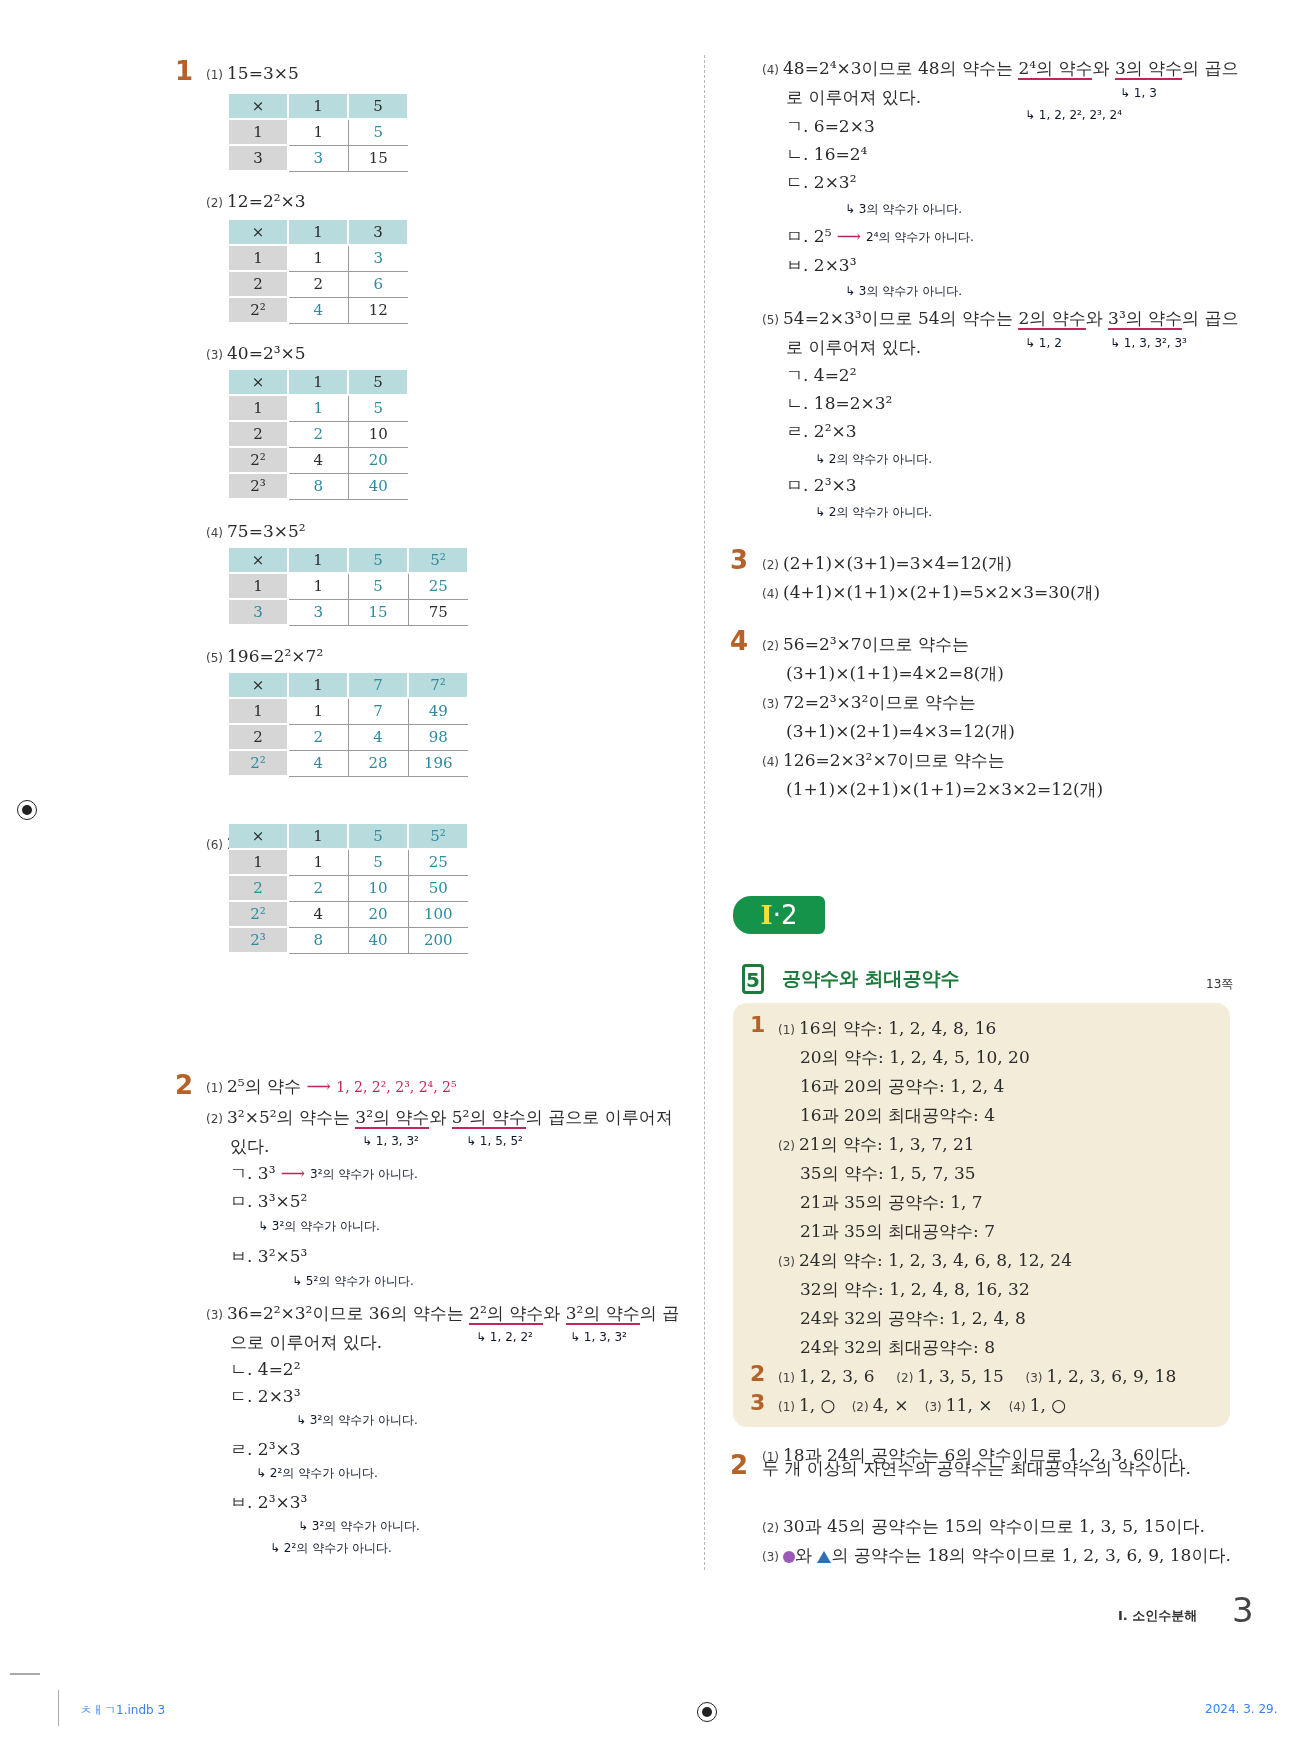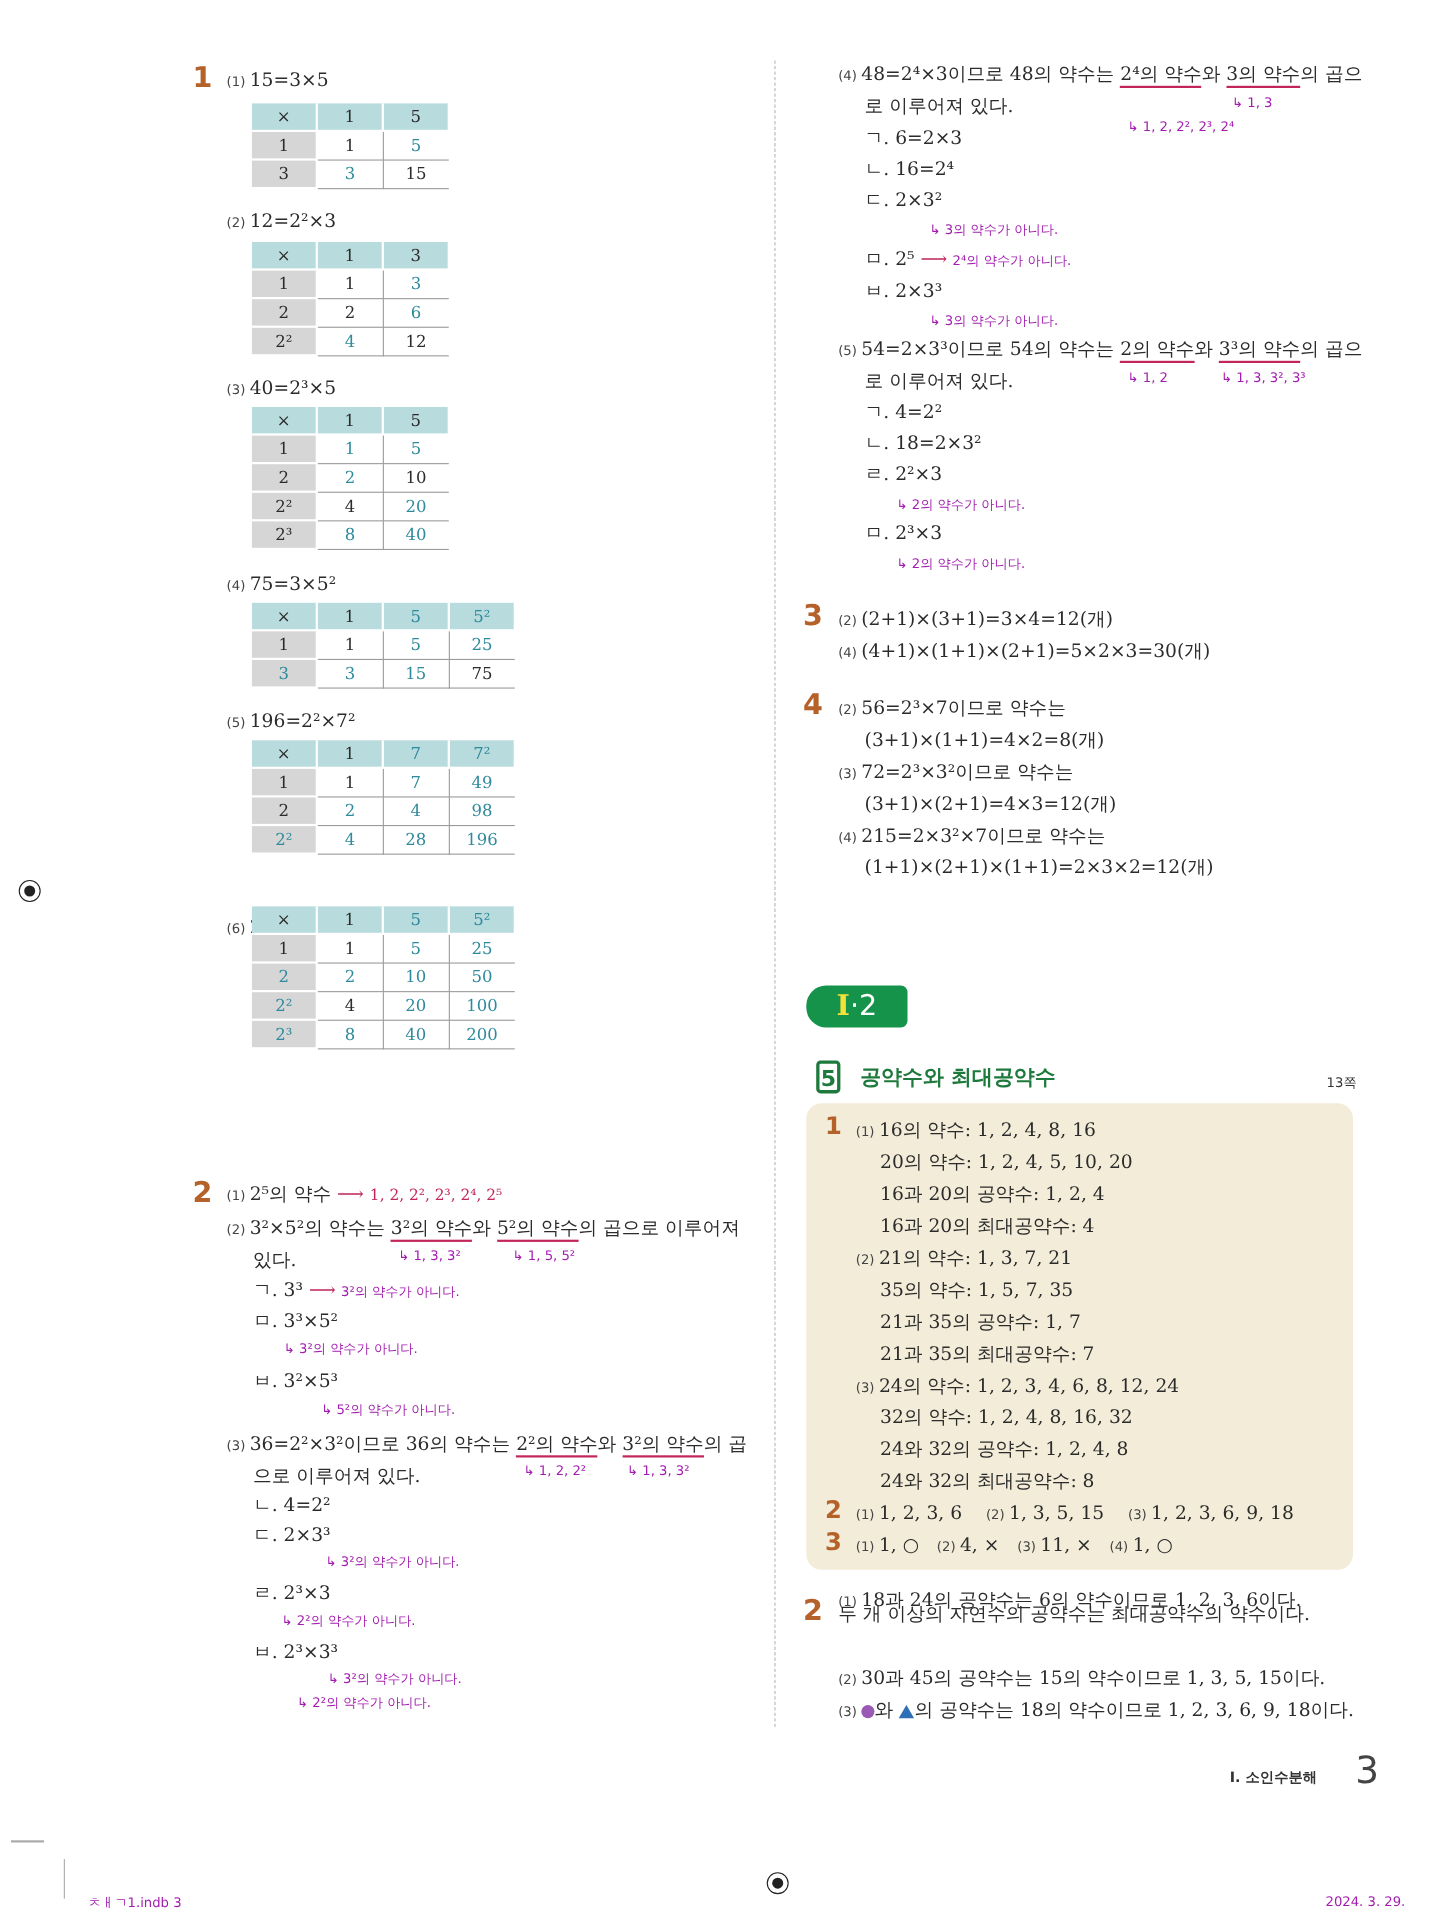--- a/index.html
+++ b/index.html
@@ -2,41 +2,41 @@
 <html><head>
 <meta charset="utf-8">
 <style>
   html, body { margin:0; padding:0; }
   body { width:1299px; height:1754px; background:#ffffff; position:relative; overflow:hidden;
          font-family:"DejaVu Serif","Liberation Serif",serif; color:#2b2b2b; }
   .abs { position:absolute; }
   .qnum { position:absolute; font-family:"DejaVu Sans","Liberation Sans",sans-serif; font-weight:bold; font-size:26px; color:#b5622a; }
   .line { position:absolute; font-size:17px; white-space:nowrap; line-height:22px; }
   .sub { font-size:12px; color:#444; margin-right:4px; font-family:"DejaVu Sans","Liberation Sans",sans-serif; }
-  .note { position:absolute; font-size:12px; color:#a21caf; white-space:nowrap; font-family:"DejaVu Sans","Liberation Sans",sans-serif; }
+  .note { position:absolute; font-size:12px; color:#0f172a; white-space:nowrap; font-family:"DejaVu Sans","Liberation Sans",sans-serif; }
   .red { color:#c2255c; }
   .ul { border-bottom:2px solid #c2255c; }
   table.mt { position:absolute; border-collapse:collapse; font-size:15px; }
   table.mt td { width:58px; height:24px; text-align:center; border-right:1px solid #9a9a9a; border-bottom:1px solid #9a9a9a; padding:0; }
   table.mt tr.hd td { background:#b8dbdd; border-bottom:2px solid #fff; border-right:2px solid #fff; }
   table.mt td.rh { background:#d6d6d6; border-right:2px solid #fff; border-bottom:2px solid #fff; }
   table.mt td:last-child { border-right:none; }
   .teal { color:#2e8a9c; }
   .divider { position:absolute; left:704px; top:55px; height:1515px; border-left:1px dashed #b5b5b5; }
   .sec-head { position:absolute; left:733px; top:896px; width:500px; height:40px; }
   .sec-badge { position:absolute; left:0; top:0; width:92px; height:38px; background:#15934a; border-radius:18px 6px 6px 18px; color:#fff; font-family:"DejaVu Sans","Liberation Sans",sans-serif; font-size:26px; line-height:38px; text-align:center; }
   .sec-badge .roman { color:#f3e13a; font-family:"DejaVu Serif",serif; font-weight:bold; }
   .sec-title { position:absolute; left:102px; top:2px; width:390px; height:34px; border-bottom:2px solid #15934a; border-right:2px solid #15934a; border-radius:0 0 18px 0; font-family:"DejaVu Sans","Liberation Sans",sans-serif; font-weight:bold; font-size:23px; line-height:34px; color:#1a1a1a; padding-left:4px; }
   .sub-head { position:absolute; left:740px; top:966px; font-family:"DejaVu Sans","Liberation Sans",sans-serif; font-weight:bold; font-size:19px; color:#1e7a3c; }
   .sub-icon { position:absolute; left:742px; top:964px; width:22px; height:30px; border:3px solid #1e7a3c; border-radius:4px; color:#1e7a3c; font-weight:bold; font-size:20px; line-height:26px; text-align:center; font-family:"DejaVu Sans",sans-serif; box-sizing:border-box; }
   .page-ref { position:absolute; left:1206px; top:976px; font-size:12px; font-family:"DejaVu Sans","Liberation Sans",sans-serif; color:#333; }
   .beige { position:absolute; left:733px; top:1003px; width:497px; height:424px; background:#f2ecd9; border-radius:14px; }
   .footer-sec { position:absolute; left:1118px; top:1607px; font-size:13px; font-family:"DejaVu Sans","Liberation Sans",sans-serif; font-weight:bold; color:#333; }
   .page-num { position:absolute; left:1232px; top:1590px; font-size:34px; font-family:"DejaVu Sans","Liberation Sans",sans-serif; color:#444; }
-  .slug { position:absolute; font-size:12px; font-family:"DejaVu Sans","Liberation Sans",sans-serif; color:#a21caf;margin-top:20px; }
+  .slug { position:absolute; font-size:12px; font-family:"DejaVu Sans","Liberation Sans",sans-serif; color:#3b82f6; }
   .reg { position:absolute; width:20px; height:20px; border-radius:50%; border:1px solid #222; box-sizing:border-box; }
   .reg:before { content:""; position:absolute; left:4px; top:4px; width:10px; height:10px; border-radius:50%; background:#222; }
   .dot-purple { display:inline-block; width:12px; height:12px; border-radius:50%; background:#9b59b6; vertical-align:middle; }
   .tri-blue { display:inline-block; width:0; height:0; border-left:7px solid transparent; border-right:7px solid transparent; border-bottom:12px solid #2f6fb5; vertical-align:middle; }
 </style>
 </head>
 <body>
 
 <div class="qnum" style="left:175px;top:56px;">1</div>
 
@@ -267,21 +267,21 @@
 
 <div class="qnum" style="left:730px;top:545px;">3</div>
 <div class="line" style="left:762px;top:552px;"><span class="sub">(2)</span><span>(2+1)×(3+1)=3×4=12(개)</span></div>
 <div class="line" style="left:762px;top:581px;"><span class="sub">(4)</span><span>(4+1)×(1+1)×(2+1)=5×2×3=30(개)</span></div>
 
 <div class="qnum" style="left:730px;top:626px;">4</div>
 <div class="line" style="left:762px;top:633px;"><span class="sub">(2)</span><span>56=2³×7이므로 약수는</span></div>
 <div class="line" style="left:786px;top:662px;">(3+1)×(1+1)=4×2=8(개)</div>
 <div class="line" style="left:762px;top:691px;"><span class="sub">(3)</span><span>72=2³×3²이므로 약수는</span></div>
 <div class="line" style="left:786px;top:720px;">(3+1)×(2+1)=4×3=12(개)</div>
-<div class="line" style="left:762px;top:749px;"><span class="sub">(4)</span><span>215=2×3²×7이므로 약수는</span></div>
+<div class="line" style="left:762px;top:749px;"><span class="sub">(4)</span><span>126=2×3²×7이므로 약수는</span></div>
 <div class="line" style="left:786px;top:778px;">(1+1)×(2+1)×(1+1)=2×3×2=12(개)</div>
 
 <div class="sec-head">
   <div class="sec-badge"><span class="roman">I</span><span>·2</span></div>
 </div>
 
 <div class="sub-icon">5</div>
 <div class="sub-head" style="left:782px;">공약수와 최대공약수</div>
 <div class="page-ref">13쪽</div>
 

